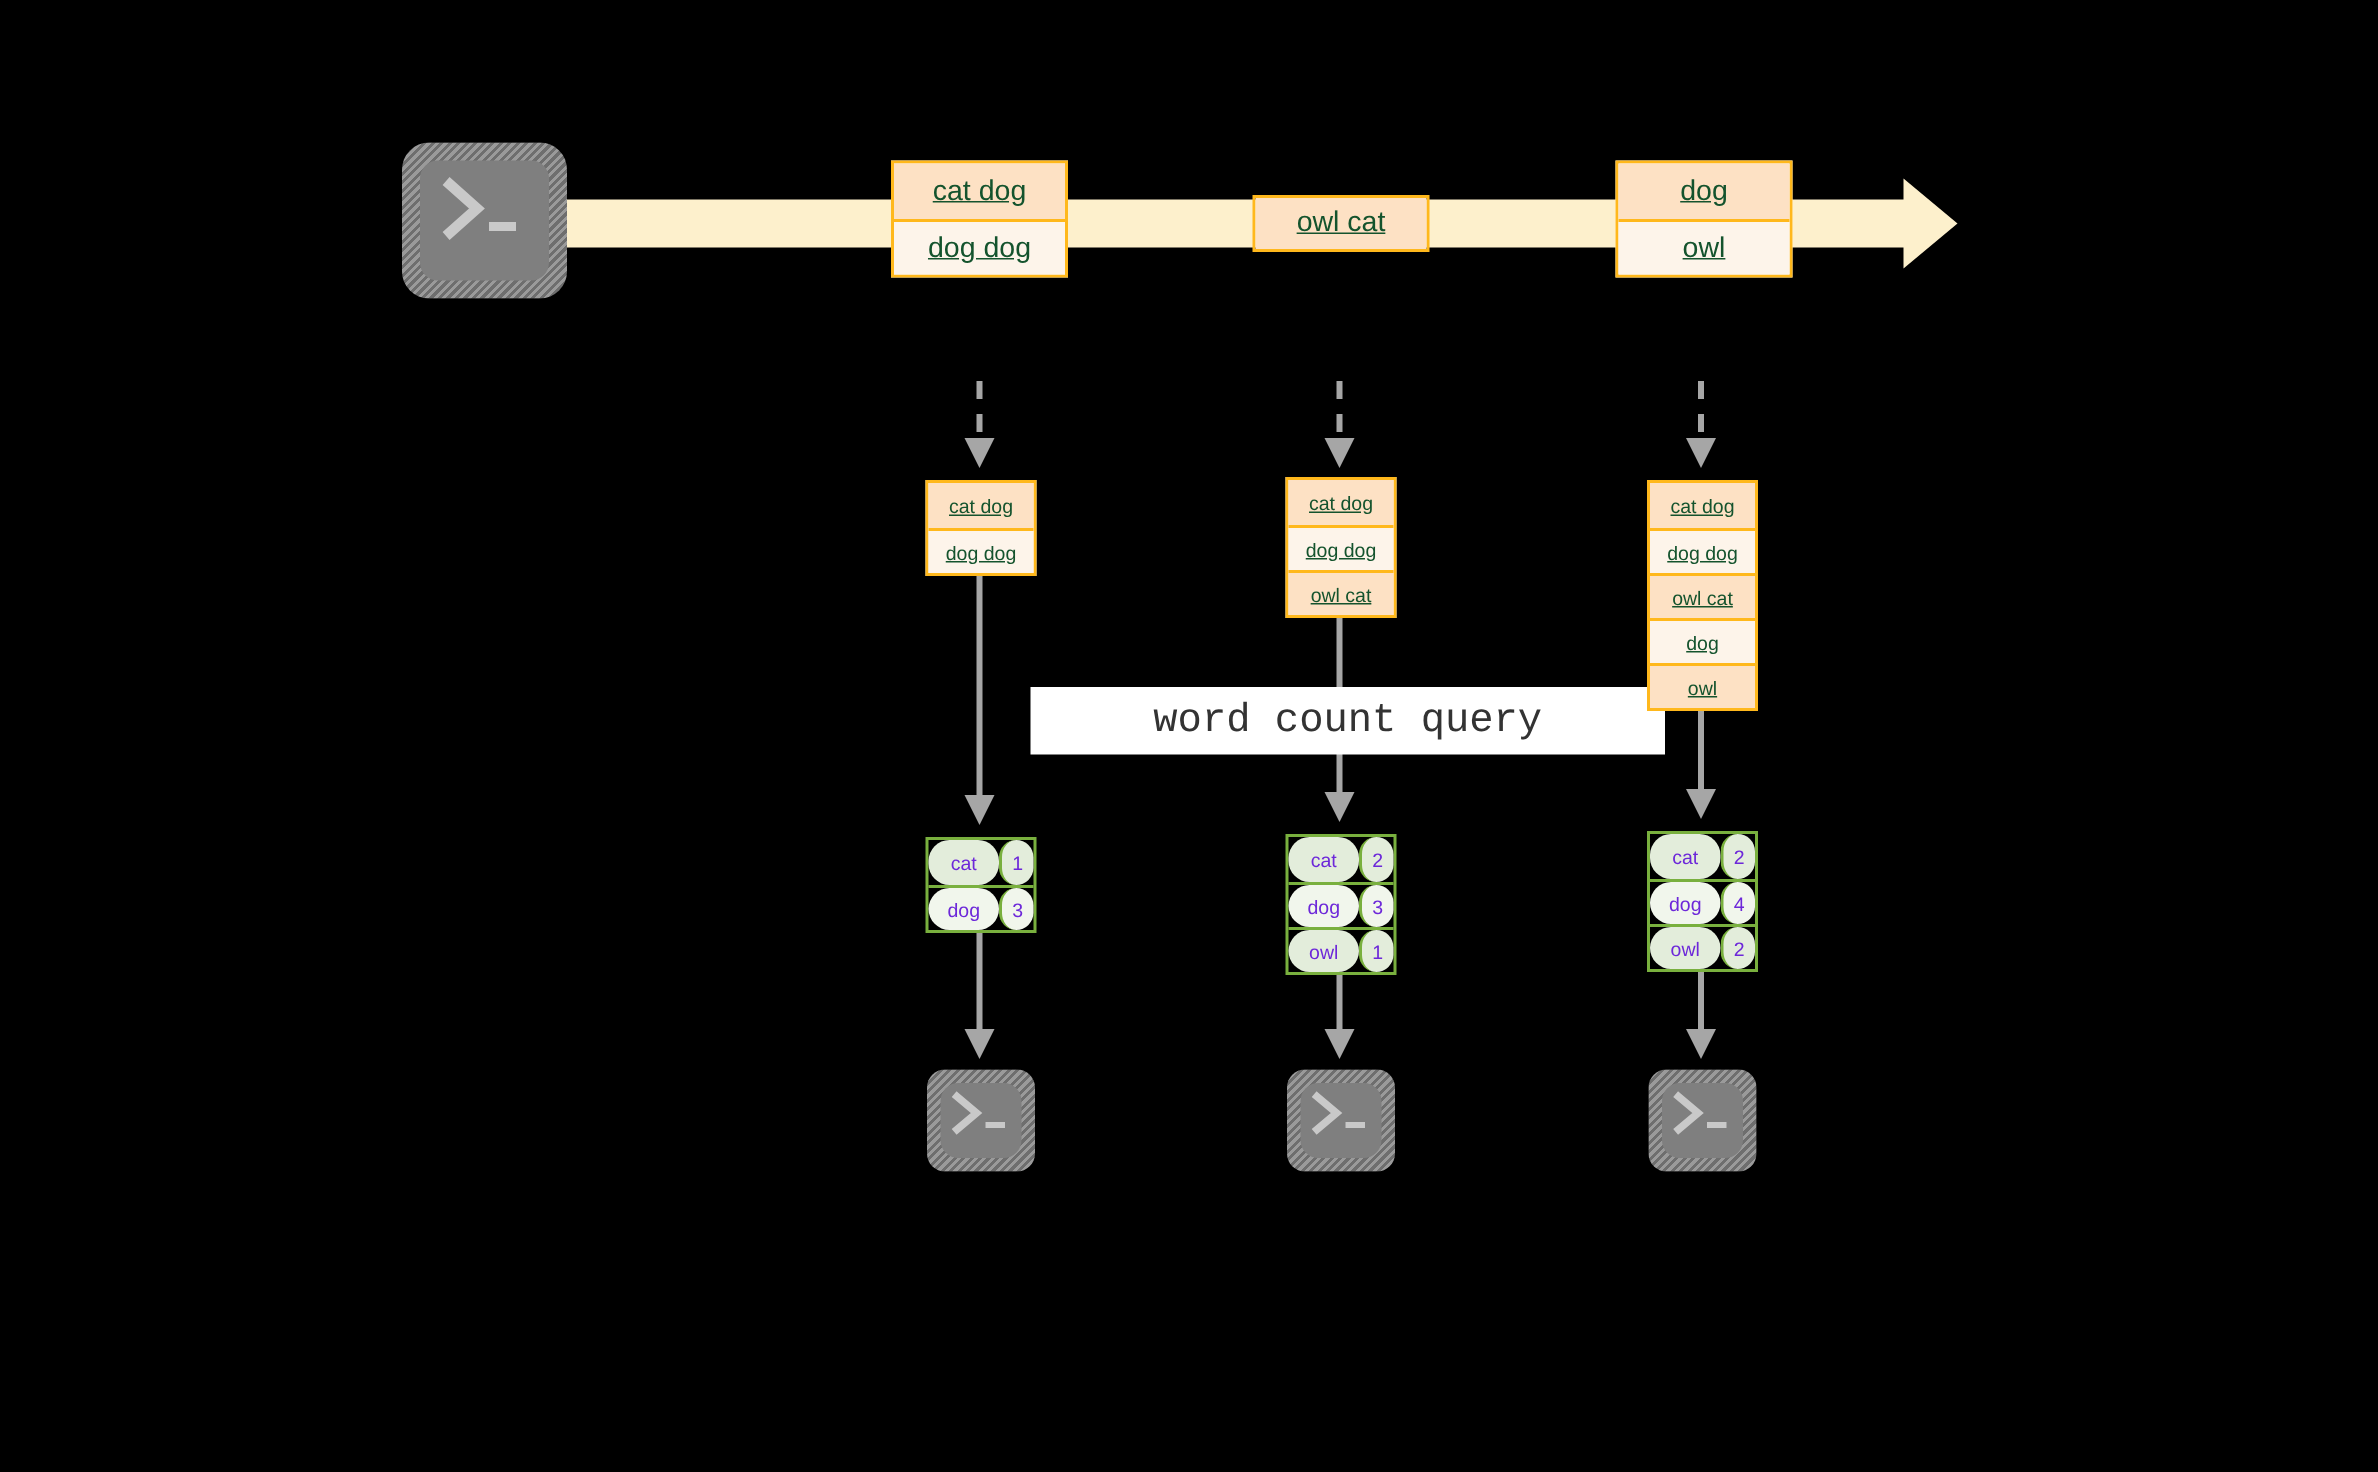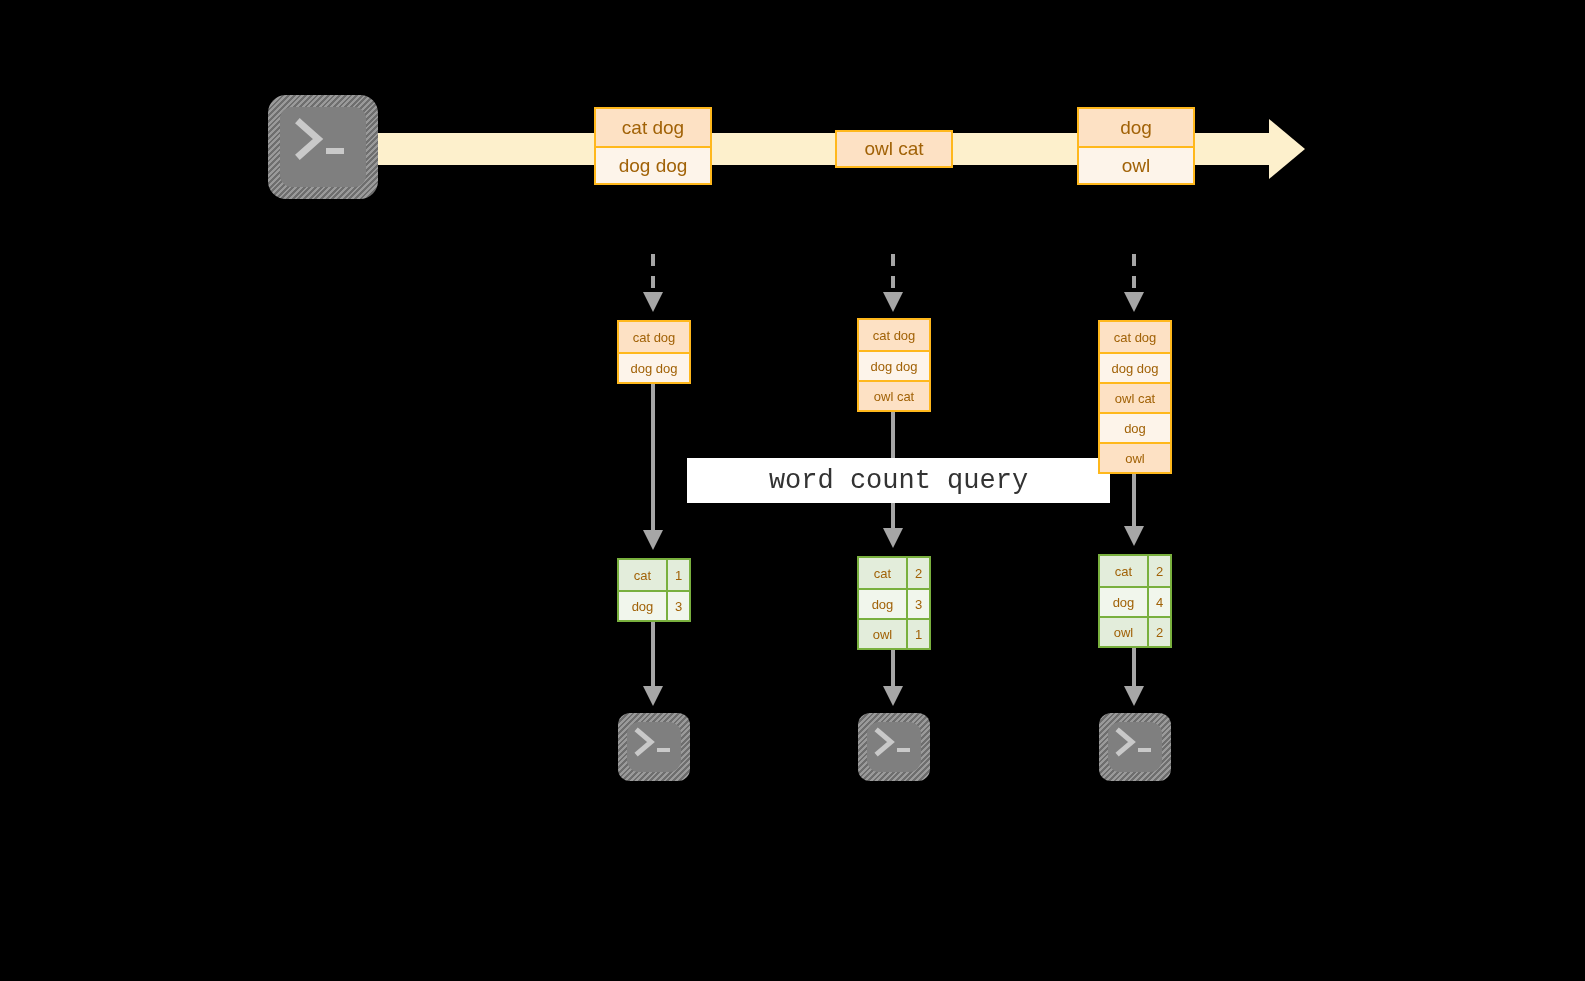--- a/index.html
+++ b/index.html
@@ -61,22 +61,23 @@
     box-sizing: border-box;
     border: 2px solid #ffb81c;
     background: #fff;
     z-index: 6;
   }
   .recrow {
     box-sizing: border-box;
     display: flex;
     align-items: center;
     justify-content: center;
-    color: #a16207;
+    color: #14532d;
     white-space: nowrap;
+    text-decoration: underline;
   }
   .recrow.odd  { background: #fde1c4; }
   .recrow.even { background: #fdf4ea; }
   .recrow + .recrow { border-top: 2px solid #ffb81c; }
 
   
   .recbox.single .recrow { background: #fde1c4; }
 
   
   .cntbox {
@@ -88,22 +89,23 @@
   .cntrow {
     box-sizing: border-box;
     display: flex;
   }
   .cntrow + .cntrow { border-top: 2px solid #79b03e; }
   .cntrow .w, .cntrow .n {
     box-sizing: border-box;
     display: flex;
     align-items: center;
     justify-content: center;
-    color: #a16207;
+    color: #6d28d9;
     white-space: nowrap;
+    border-radius: 14px;
   }
   .cntrow .n { border-left: 2px solid #79b03e; }
   .cntrow.odd  .w, .cntrow.odd  .n { background: #e3eddb; }
   .cntrow.even .w, .cntrow.even .n { background: #f1f6ec; }
 
   
   .vline {
     position: absolute;
     background: #a6a6a6;
     z-index: 2;

